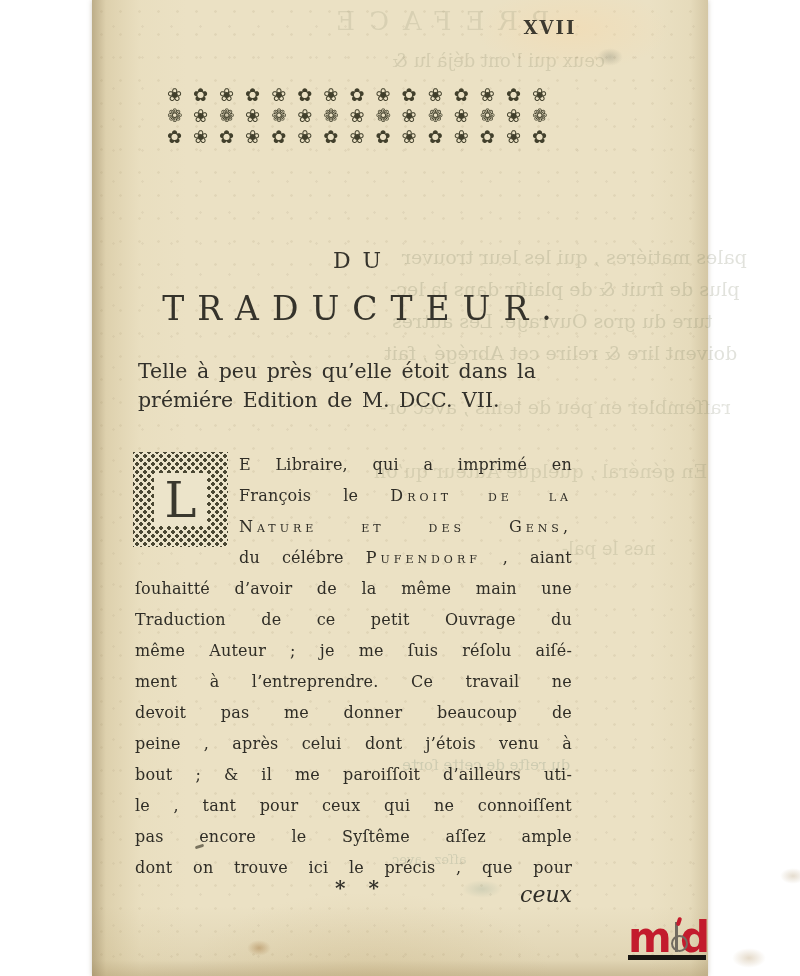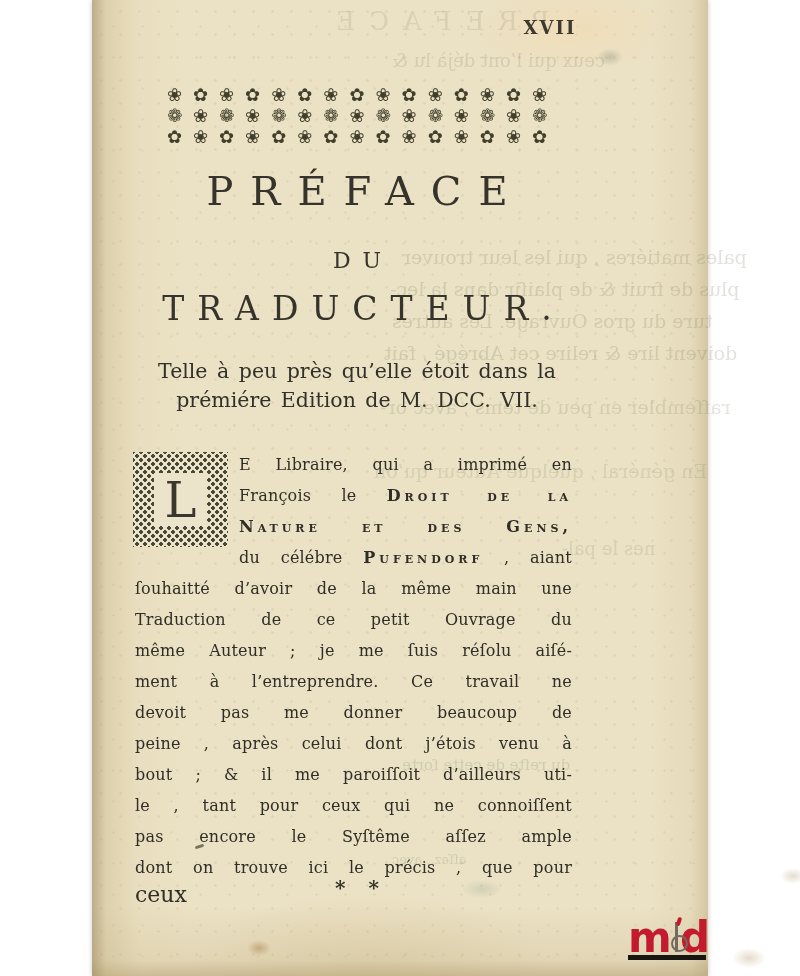--- a/index.html
+++ b/index.html
@@ -49,21 +49,21 @@
   }
   .headband{
     position:absolute;left:138px;top:84px;width:438px;height:66px;
     text-align:center;color:#42402c;filter:blur(0.3px);overflow:hidden;
   }
   .headband .orow{font-size:18px;line-height:21px;letter-spacing:11px;text-indent:11px;font-family:"DejaVu Sans","Liberation Sans",sans-serif;}
   .title-block{position:absolute;left:138px;width:438px;text-align:center;color:#35332b;}
   .title1{top:168px;font-size:40px;letter-spacing:17px;text-indent:17px;filter:blur(0.25px);}
   .title2{top:248px;font-size:22px;letter-spacing:12px;text-indent:12px;filter:blur(0.25px);text-align:center;}
   .title3{top:289px;font-size:33px;letter-spacing:13px;text-indent:13px;filter:blur(0.25px);}
-  .subtitle{position:absolute;left:138px;top:357px;width:438px;text-align:center;
+  .subtitle{position:absolute;left:138px;top:357px;width:438px;text-align:left;
     font-size:20.5px;line-height:29px;color:#32302a;word-spacing:3px;filter:blur(0.2px);}
 
   .dropcap-frame{
     position:absolute;left:133px;top:452px;width:95px;height:95px;
     background-color:#ece4ca;
     background-image:
       radial-gradient(#4a4733 1.6px, transparent 2.1px),
       radial-gradient(#4a4733 1.6px, transparent 2.1px);
     background-size:8px 8px,8px 8px;
     background-position:0 0,4px 4px;
@@ -76,26 +76,26 @@
   .dropcap-letter{font-size:48px;color:#3a382e;line-height:1;}
 
   .body-text{position:absolute;left:135px;top:449px;width:437px;color:#2f2d26;}
   .body-text .line{
     height:31px;line-height:31px;font-size:16px;
     text-align:justify;text-align-last:justify;
     letter-spacing:0.2px;word-spacing:1px;white-space:nowrap;
     filter:blur(0.15px);
   }
   .body-text .line.indent{padding-left:104px;}
-  .body-text .sc{font-variant:small-caps;letter-spacing:4px;font-weight:bold;}
+  .body-text .sc{font-variant:small-caps;letter-spacing:4px;}
 
   .sig-mark{position:absolute;left:138px;top:876px;width:438px;text-align:center;
     font-size:20px;font-weight:bold;letter-spacing:8px;text-indent:8px;color:#33312a;}
-  .catchword{position:absolute;left:135px;top:882px;width:437px;
-    font-size:22px;color:#2f2d26;}
+  .catchword{position:absolute;left:135px;top:882px;width:437px;text-align:right;
+    font-size:22px;color:#2f2d26;font-style:italic;}
 
   
   .mdd-logo{position:absolute;left:628px;top:919px;width:80px;font-family:"DejaVu Sans","Liberation Sans",sans-serif;}
   .mdd-letters{position:relative;height:34px;display:flex;align-items:flex-end;}
   .mdd-letter{font-size:42px;line-height:30px;font-weight:bold;color:#c31b2d;letter-spacing:-2px;}
   .mdd-dmid{position:relative;width:19px;height:31px;margin:0 1px;}
   .mdd-dmid .ring{position:absolute;left:0;bottom:1px;width:13px;height:13px;border:2.5px solid #716b60;border-radius:50%;}
   .mdd-dmid .stem{position:absolute;right:1px;top:0;width:2.5px;height:30px;background:#716b60;}
   .mdd-dmid .accent{position:absolute;top:-5px;right:-2px;width:3.5px;height:9px;background:#c31b2d;transform:rotate(18deg);border-radius:2px;}
   .mdd-bar{width:78px;height:5px;background:#181612;margin-top:2px;}
@@ -132,21 +132,20 @@
   </div>
 
   <div class="page-number">XVII</div>
 
   <div class="headband">
     <div class="orow">❀✿❀✿❀✿❀✿❀✿❀✿❀✿❀</div>
     <div class="orow">❁❀❁❀❁❀❁❀❁❀❁❀❁❀❁</div>
     <div class="orow">✿❀✿❀✿❀✿❀✿❀✿❀✿❀✿</div>
   </div>
 
-  <div class="title-block title1">PRÉFACE</div>
   <div class="title-block title2">DU</div>
   <div class="title-block title3">TRADUCTEUR.</div>
 
   <div class="subtitle">
     <div>Telle à peu près qu’elle étoit dans la</div>
     <div>prémiére Edition de M. DCC. VII.</div>
   </div>
 
   <div class="dropcap-frame">
     <div class="dropcap-inner">

